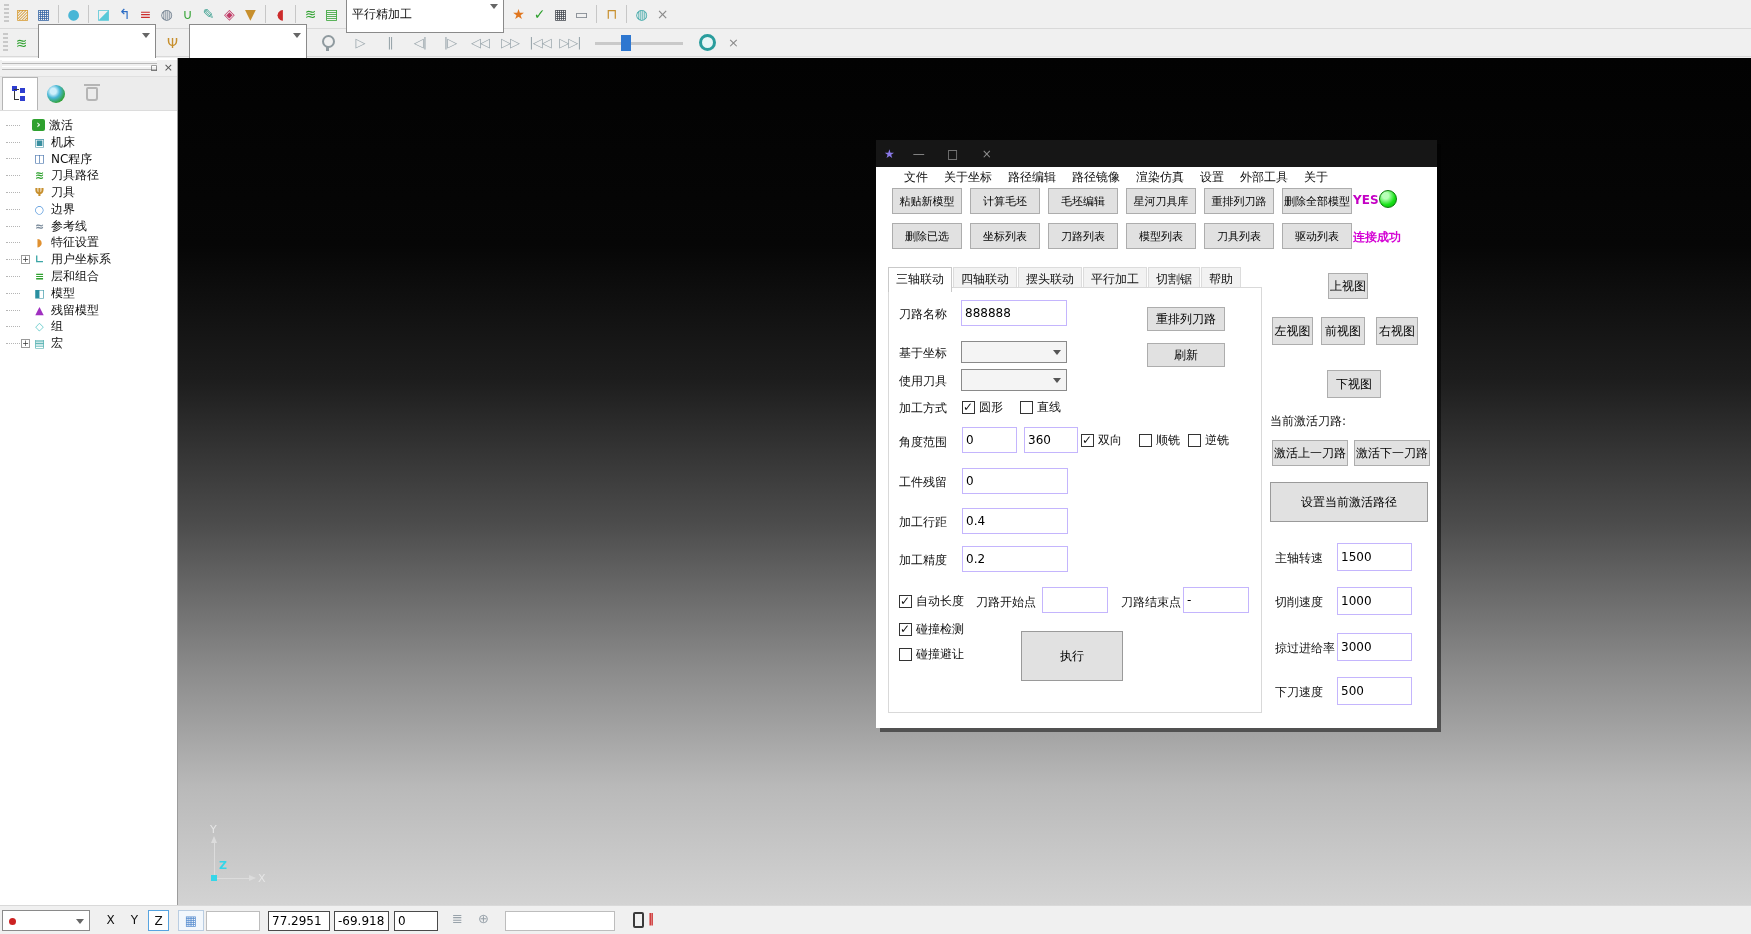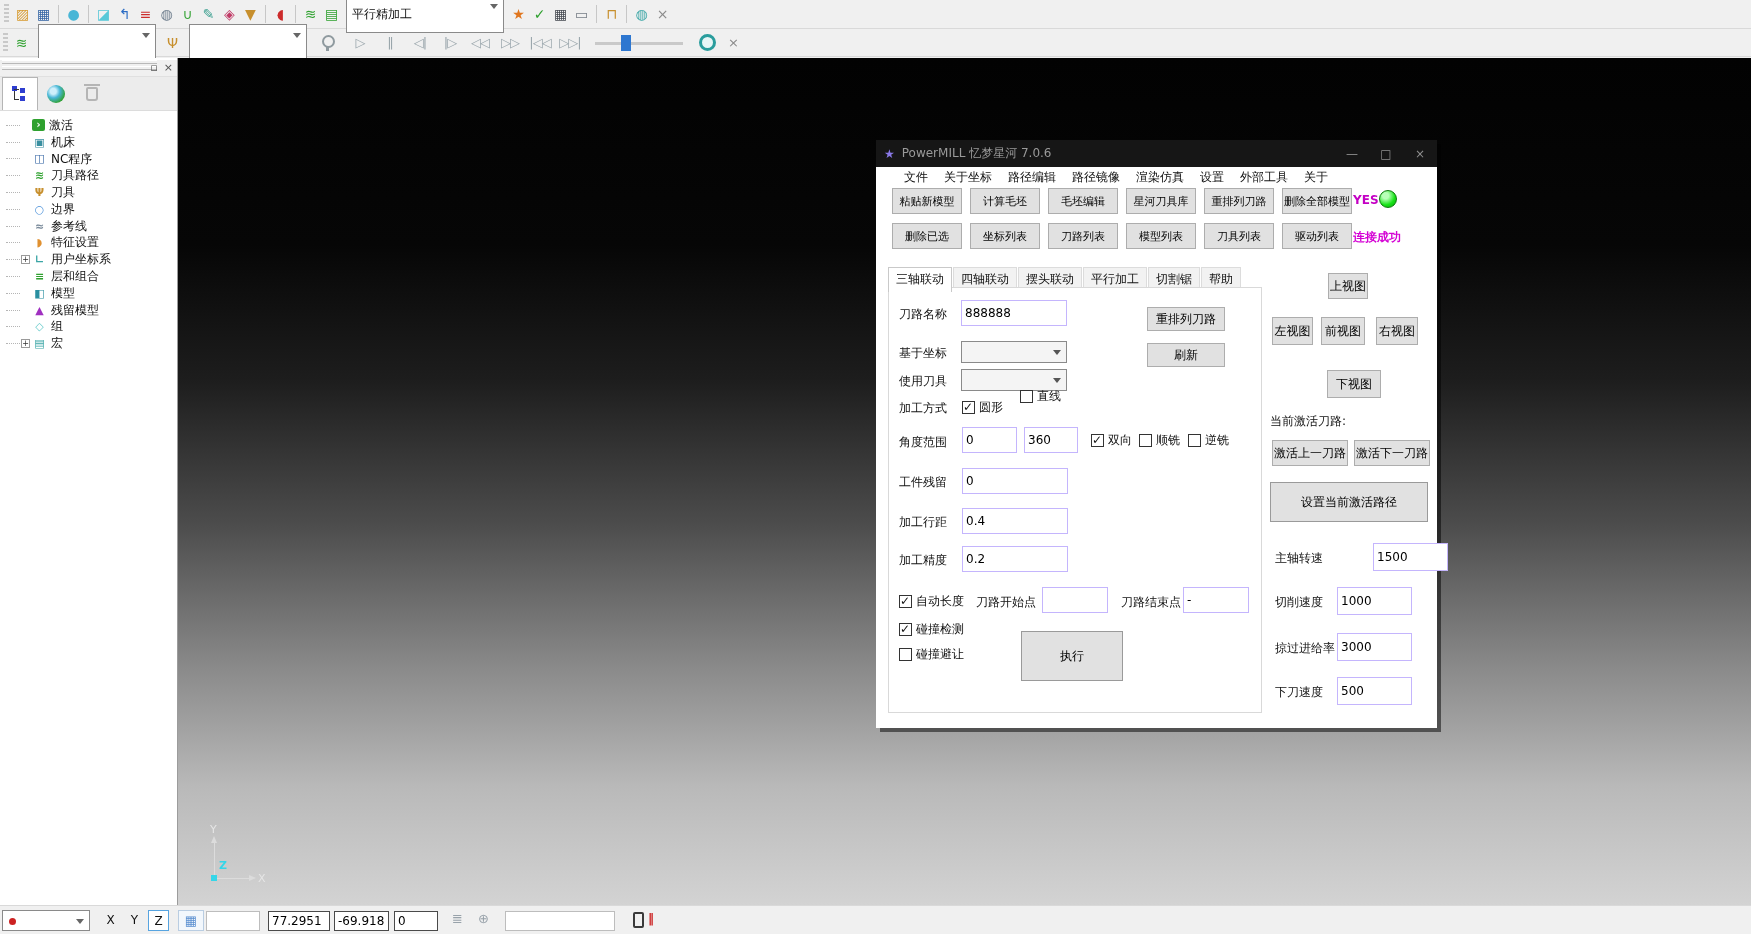--- a/index.html
+++ b/index.html
@@ -348,21 +348,20 @@
         <span class="xlab">X</span>
         <span class="zlab">Z</span>
         <span class="orig"></span>
       </div>
     </div>
   </div>
 
   <div class="dialog">
     <div class="dlg-title">
       <span class="dlg-star">★</span>
-      <span class="dlg-title-text">PowerMILL 忆梦星河  7.0.6</span>
       <span class="dlg-ctrl">—</span>
       <span class="dlg-ctrl">□</span>
       <span class="dlg-ctrl">×</span>
     </div>
     <div class="dlg-menu">
 
     <span class="menu-item">文件</span>
         <span class="menu-item">关于坐标</span>
         <span class="menu-item">路径编辑</span>
         <span class="menu-item">路径镜像</span>
@@ -418,29 +417,29 @@
       <span class="flabel" style="left:10px;top:85px;">使用刀具</span>
       <div class="fcombo" style="left:72px;top:81px;width:106px;">
         <span class="chev"></span>
       </div>
 
       <span class="flabel" style="left:10px;top:112px;">加工方式</span>
       <label class="cb checked" style="left:73px;top:111px;">
         <span class="box"></span>
         <span>圆形</span>
       </label>
-      <label class="cb" style="left:131px;top:100px;">
+      <label class="cb" style="left:131px;top:111px;">
         <span class="box"></span>
         <span>直线</span>
       </label>
 
       <span class="flabel" style="left:10px;top:146px;">角度范围</span>
       <input class="fin" style="left: 73px; top: 139px; width: 55px; height: 25px;" readonly="" value="0">
       <input class="fin" style="left: 135px; top: 139px; width: 54px; height: 25px;" readonly="" value="360">
-      <label class="cb checked" style="left:202px;top:144px;">
+      <label class="cb checked" style="left:192px;top:144px;">
         <span class="box"></span>
         <span>双向</span>
       </label>
       <label class="cb" style="left:250px;top:144px;">
         <span class="box"></span>
         <span>顺铣</span>
       </label>
       <label class="cb" style="left:299px;top:144px;">
         <span class="box"></span>
         <span>逆铣</span>
@@ -481,21 +480,21 @@
     <button class="side-btn" style="left:445px;top:177px;width:44px;height:28px;">前视图</button>
     <button class="side-btn" style="left:500px;top:177px;width:42px;height:28px;">右视图</button>
     <button class="side-btn" style="left:451px;top:230px;width:54px;height:28px;">下视图</button>
 
     <span class="flabel" style="left:394px;top:273px;">当前激活刀路:</span>
     <button class="side-btn" style="left:396px;top:300px;width:76px;height:26px;">激活上一刀路</button>
     <button class="side-btn" style="left:478px;top:300px;width:76px;height:26px;">激活下一刀路</button>
     <button class="side-btn" style="left:394px;top:342px;width:158px;height:40px;border-color:#9a9a9a;">设置当前激活路径</button>
 
     <span class="flabel" style="left:399px;top:410px;">主轴转速</span>
-    <input class="fin" style="left: 461px; top: 403px; width: 75px; height: 28px; margin-left: 36px;" readonly="" value="1500">
+    <input class="fin" style="left: 461px; top: 403px; width: 75px; height: 28px;" readonly="" value="1500">
     <span class="flabel" style="left:399px;top:454px;">切削速度</span>
     <input class="fin" style="left: 461px; top: 447px; width: 75px; height: 28px;" readonly="" value="1000">
     <span class="flabel" style="left:399px;top:500px;">掠过进给率</span>
     <input class="fin" style="left: 461px; top: 493px; width: 75px; height: 28px;" readonly="" value="3000">
     <span class="flabel" style="left:399px;top:544px;">下刀速度</span>
     <input class="fin" style="left: 461px; top: 537px; width: 75px; height: 28px;" readonly="" value="500">
   </div>
 
   <div class="statusbar">
     <div class="sb-combo">

